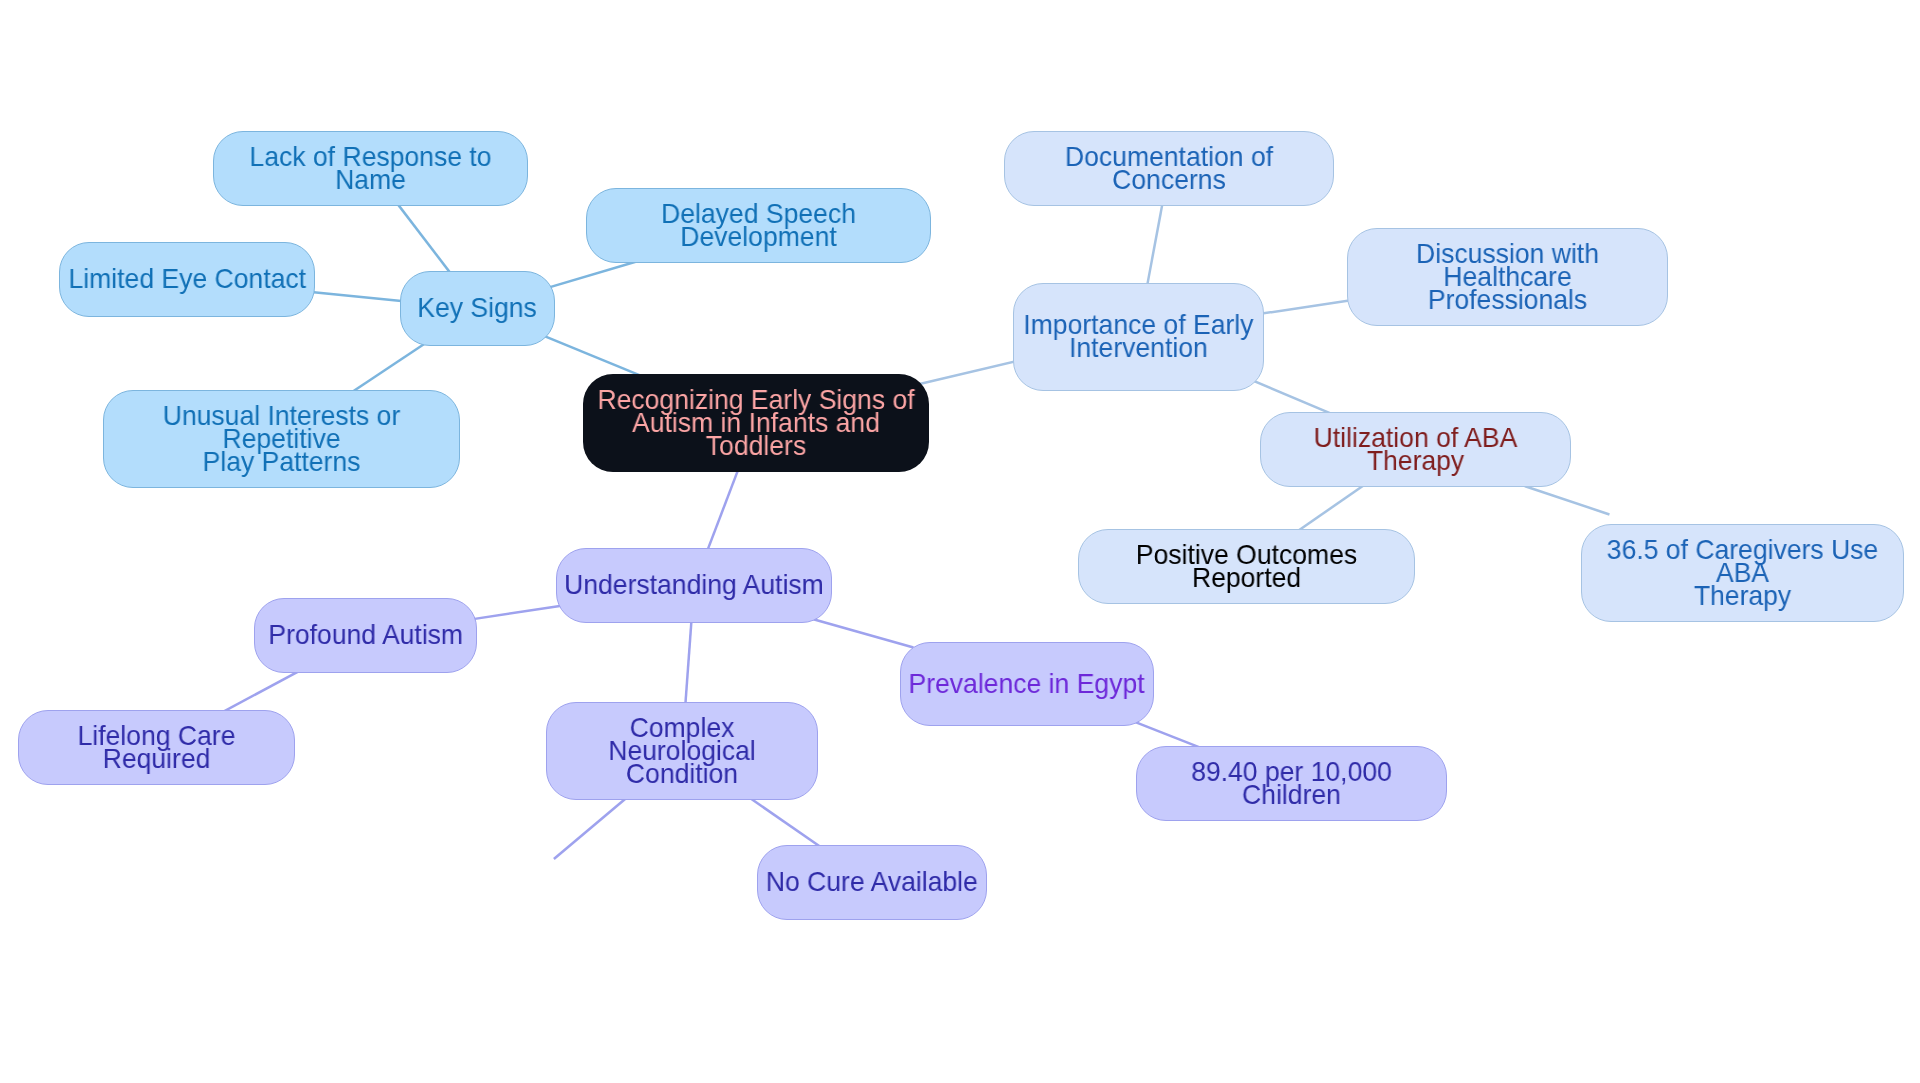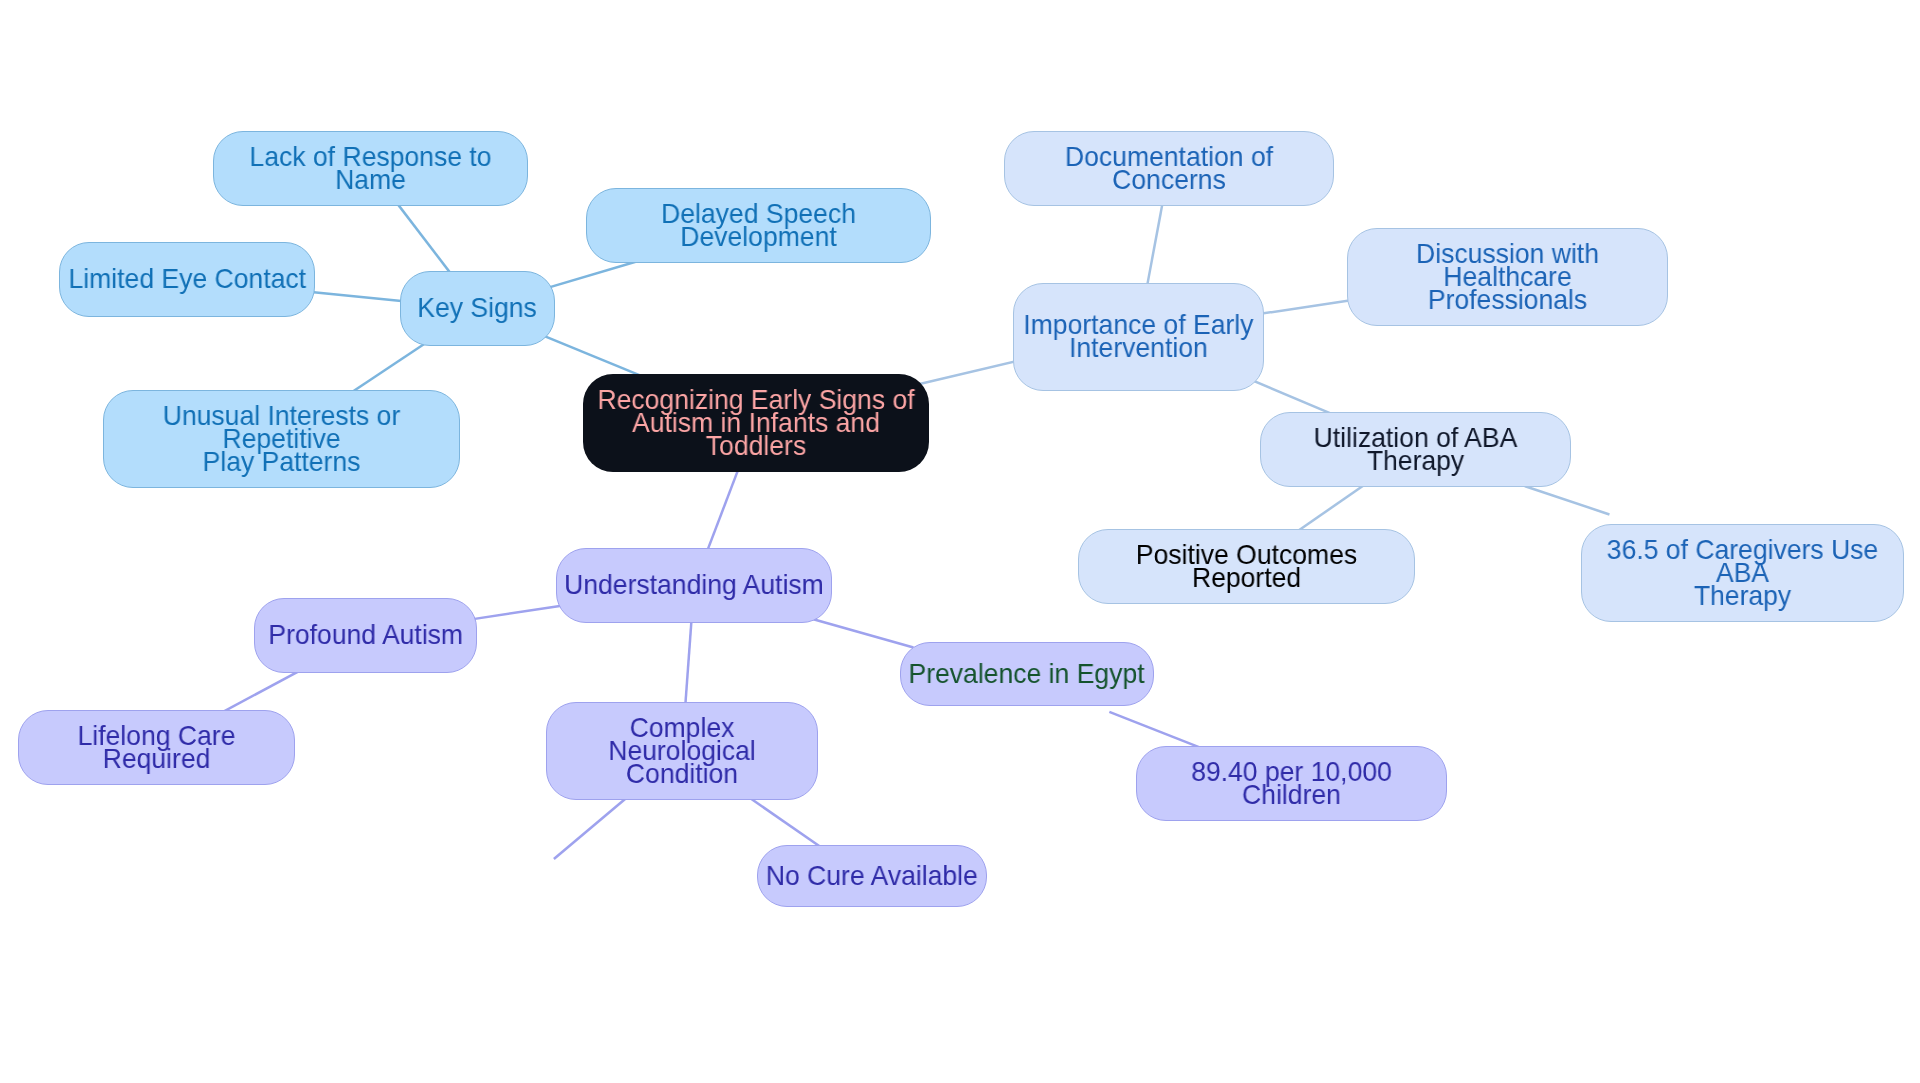--- a/index.html
+++ b/index.html
@@ -66,21 +66,21 @@
       <span class="lbl">Importance of Early
 Intervention</span>
     </div>
     <div class="node" style="left: 1004px; top: 131px; width: 330px; height: 75px; border-radius: 30px; background: rgb(214, 228, 251); color: rgb(27, 99, 182); border-color: rgb(166, 195, 227);">
       <span class="lbl">Documentation of Concerns</span>
     </div>
     <div class="node" style="left: 1347px; top: 228px; width: 321px; height: 98px; border-radius: 30px; background: rgb(214, 228, 251); color: rgb(27, 99, 182); border-color: rgb(166, 195, 227);">
       <span class="lbl">Discussion with Healthcare
 Professionals</span>
     </div>
-    <div class="node" style="left: 1260px; top: 412px; width: 311px; height: 75px; border-radius: 30px; background: rgb(214, 228, 251); color: #0f172a; border-color: rgb(166, 195, 227);">
+    <div class="node" style="left: 1260px; top: 412px; width: 311px; height: 75px; border-radius: 30px; background: rgb(214, 228, 251); color: #7f1d1d; border-color: rgb(166, 195, 227);">
       <span class="lbl">Utilization of ABA Therapy</span>
     </div>
     <div class="node" style="left: 1078px; top: 529px; width: 337px; height: 75px; border-radius: 30px; background: rgb(214, 228, 251); color: #000000; border-color: rgb(166, 195, 227);">
       <span class="lbl">Positive Outcomes Reported</span>
     </div>
     <div class="node" style="left: 1581px; top: 510px; width: 323px; height: 98px; border-radius: 30px; background: rgb(214, 228, 251); color: rgb(27, 99, 182); border-color: rgb(166, 195, 227); margin-top: 14px;">
       <span class="lbl">36.5 of Caregivers Use ABA
 Therapy</span>
     </div>
     <div class="node" style="left: 254px; top: 598px; width: 223px; height: 75px; border-radius: 30px; background: rgb(199, 202, 253); color: rgb(47, 43, 168); border-color: rgb(158, 162, 238);">
@@ -89,24 +89,24 @@
     <div class="node" style="left: 556px; top: 548px; width: 276px; height: 75px; border-radius: 30px; background: rgb(199, 202, 253); color: rgb(47, 43, 168); border-color: rgb(158, 162, 238);">
       <span class="lbl">Understanding Autism</span>
     </div>
     <div class="node" style="left: 18px; top: 710px; width: 277px; height: 75px; border-radius: 30px; background: rgb(199, 202, 253); color: rgb(47, 43, 168); border-color: rgb(158, 162, 238);">
       <span class="lbl">Lifelong Care Required</span>
     </div>
     <div class="node" style="left: 546px; top: 702px; width: 272px; height: 98px; border-radius: 30px; background: rgb(199, 202, 253); color: rgb(47, 43, 168); border-color: rgb(158, 162, 238);">
       <span class="lbl">Complex Neurological
 Condition</span>
     </div>
-    <div class="node" style="left: 900px; top: 642px; width: 254px; height: 64px; border-radius: 30px; background: rgb(199, 202, 253); color: #14532d; border-color: rgb(158, 162, 238);">
+    <div class="node" style="left: 900px; top: 642px; width: 254px; height: 84px; border-radius: 30px; background: rgb(199, 202, 253); color: #6d28d9; border-color: rgb(158, 162, 238);">
       <span class="lbl">Prevalence in Egypt</span>
     </div>
-    <div class="node" style="left: 757px; top: 845px; width: 230px; height: 62px; border-radius: 30px; background: rgb(199, 202, 253); color: rgb(47, 43, 168); border-color: rgb(158, 162, 238);">
+    <div class="node" style="left: 757px; top: 845px; width: 230px; height: 75px; border-radius: 30px; background: rgb(199, 202, 253); color: rgb(47, 43, 168); border-color: rgb(158, 162, 238);">
       <span class="lbl">No Cure Available</span>
     </div>
     <div class="node" style="left: 1136px; top: 746px; width: 311px; height: 75px; border-radius: 30px; background: rgb(199, 202, 253); color: rgb(47, 43, 168); border-color: rgb(158, 162, 238);">
       <span class="lbl">89.40 per 10,000 Children</span>
     </div>
 
   </div>
 </div>
 
 </body></html>

